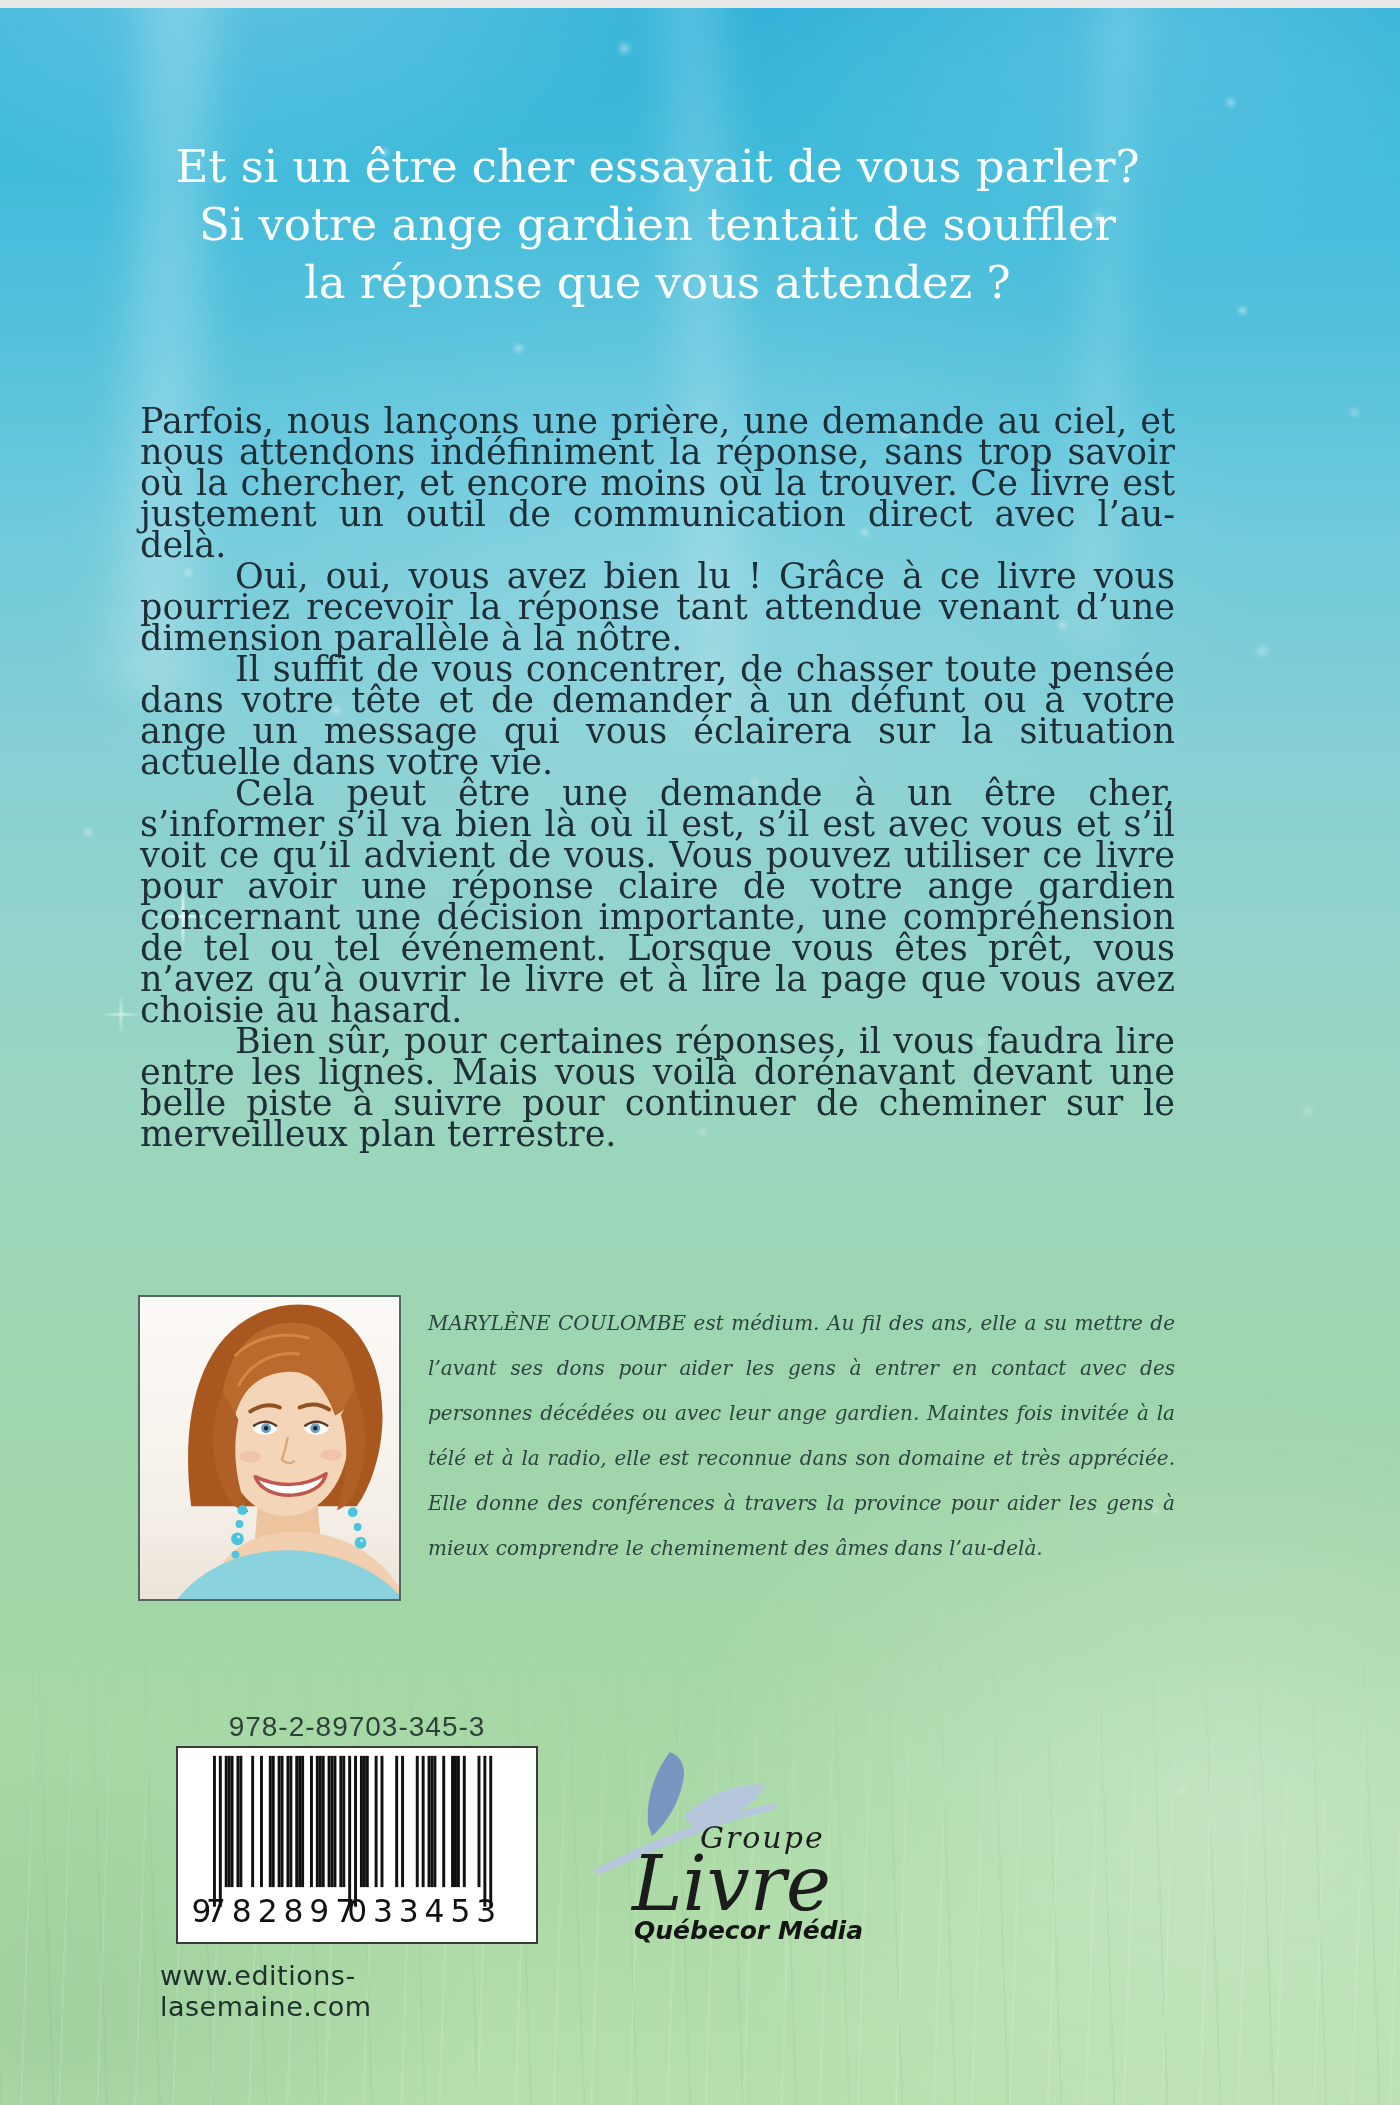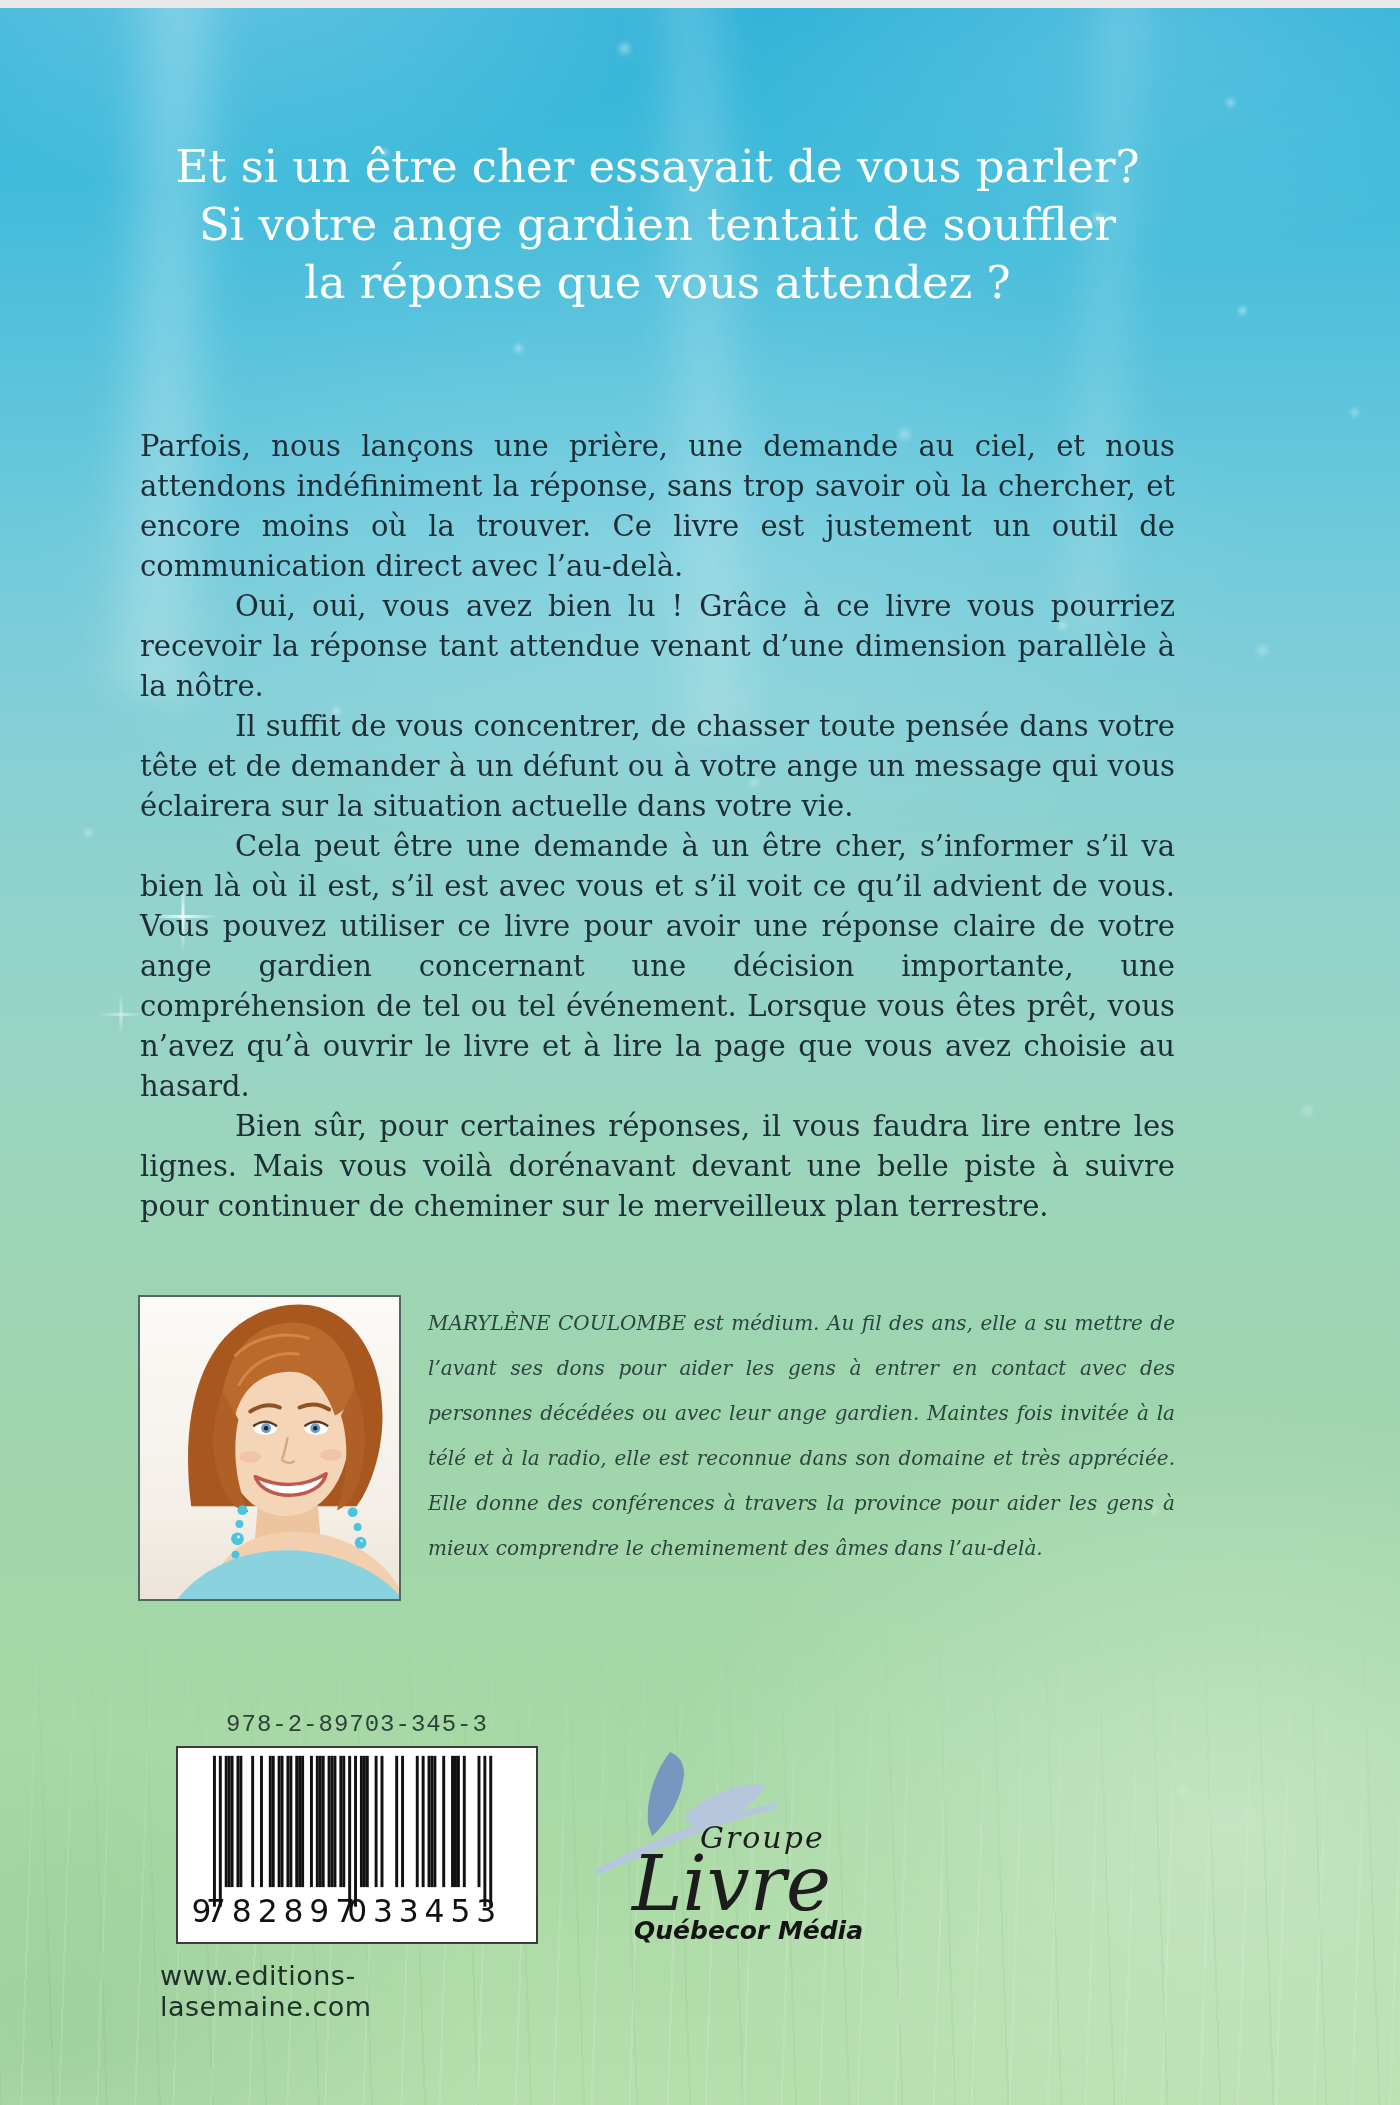--- a/index.html
+++ b/index.html
@@ -44,32 +44,32 @@
       298px 1852px 4px 1px rgba(255,255,255,.25), 1180px 1780px 5px 1px rgba(255,255,255,.25);}
   .starburst{position:absolute;pointer-events:none;}
   .starburst::before,.starburst::after{content:"";position:absolute;left:0;top:50%;width:100%;height:3px;margin-top:-1.5px;
     background:linear-gradient(90deg,transparent,rgba(255,255,255,.85),transparent);}
   .starburst::after{transform:rotate(90deg);}
   .starburst.s1{left:148px;top:873px;width:70px;height:70px;}
   .starburst.s2{left:100px;top:985px;width:42px;height:42px;opacity:.55;}
 
   .headline{position:absolute;left:140px;top:130px;width:1035px;text-align:center;color:#ffffff;
     font-size:45px;line-height:58px;font-weight:400;}
-  .synopsis{position:absolute;left:140px;top:418px;width:1035px;color:#1f2e36;
-    font-size:29px;line-height:40px;text-align:justify;}
+  .synopsis{position:absolute;left:140px;top:398px;width:1035px;color:#1f2e36;
+    font-size:35px;line-height:31px;text-align:justify;}
   .synopsis p{margin:0;}
   .synopsis p + p{text-indent:95px;}
 
   .photo{position:absolute;left:138px;top:1287px;width:263px;height:306px;border:2px solid #54665f;box-sizing:border-box;background:#f6f2ec;}
   .photo svg{display:block;width:100%;height:100%;}
   .bio{position:absolute;left:428px;top:1293px;width:747px;margin:0;color:#2b443f;
     font-style:italic;font-size:20px;line-height:45px;text-align:justify;}
 
   .isbn{position:absolute;left:176px;top:1703px;width:362px;text-align:center;color:#2f403b;
-    font-family:Liberation Mono, monospace;font-size:24px;letter-spacing:1px;}
+    font-family:Liberation Sans, sans-serif;font-size:28px;letter-spacing:1px;}
   .barcode{position:absolute;left:176px;top:1738px;width:362px;height:198px;background:#ffffff;border:2px solid #3c3c3c;box-sizing:border-box;}
   .barcode svg{display:block;width:100%;height:100%;}
   .bc-digits text{font-family:"DejaVu Sans",sans-serif;font-size:32px;fill:#111;letter-spacing:6px;}
   .bc-digits .d9{letter-spacing:0;}
 
   .logo{position:absolute;left:588px;top:1738px;width:330px;height:200px;font-style:italic;}
   .logo svg{display:block;width:100%;height:100%;overflow:visible;}
   .lg-groupe{font-family:"DejaVu Serif",serif;font-size:30px;letter-spacing:2px;fill:#1c1c1c;}
   .lg-livre{font-family:"DejaVu Serif",serif;font-size:76px;fill:#1c1c1c;}
   .lg-sub{font-family:"DejaVu Sans",sans-serif;font-size:25px;font-weight:bold;fill:#141414;}

